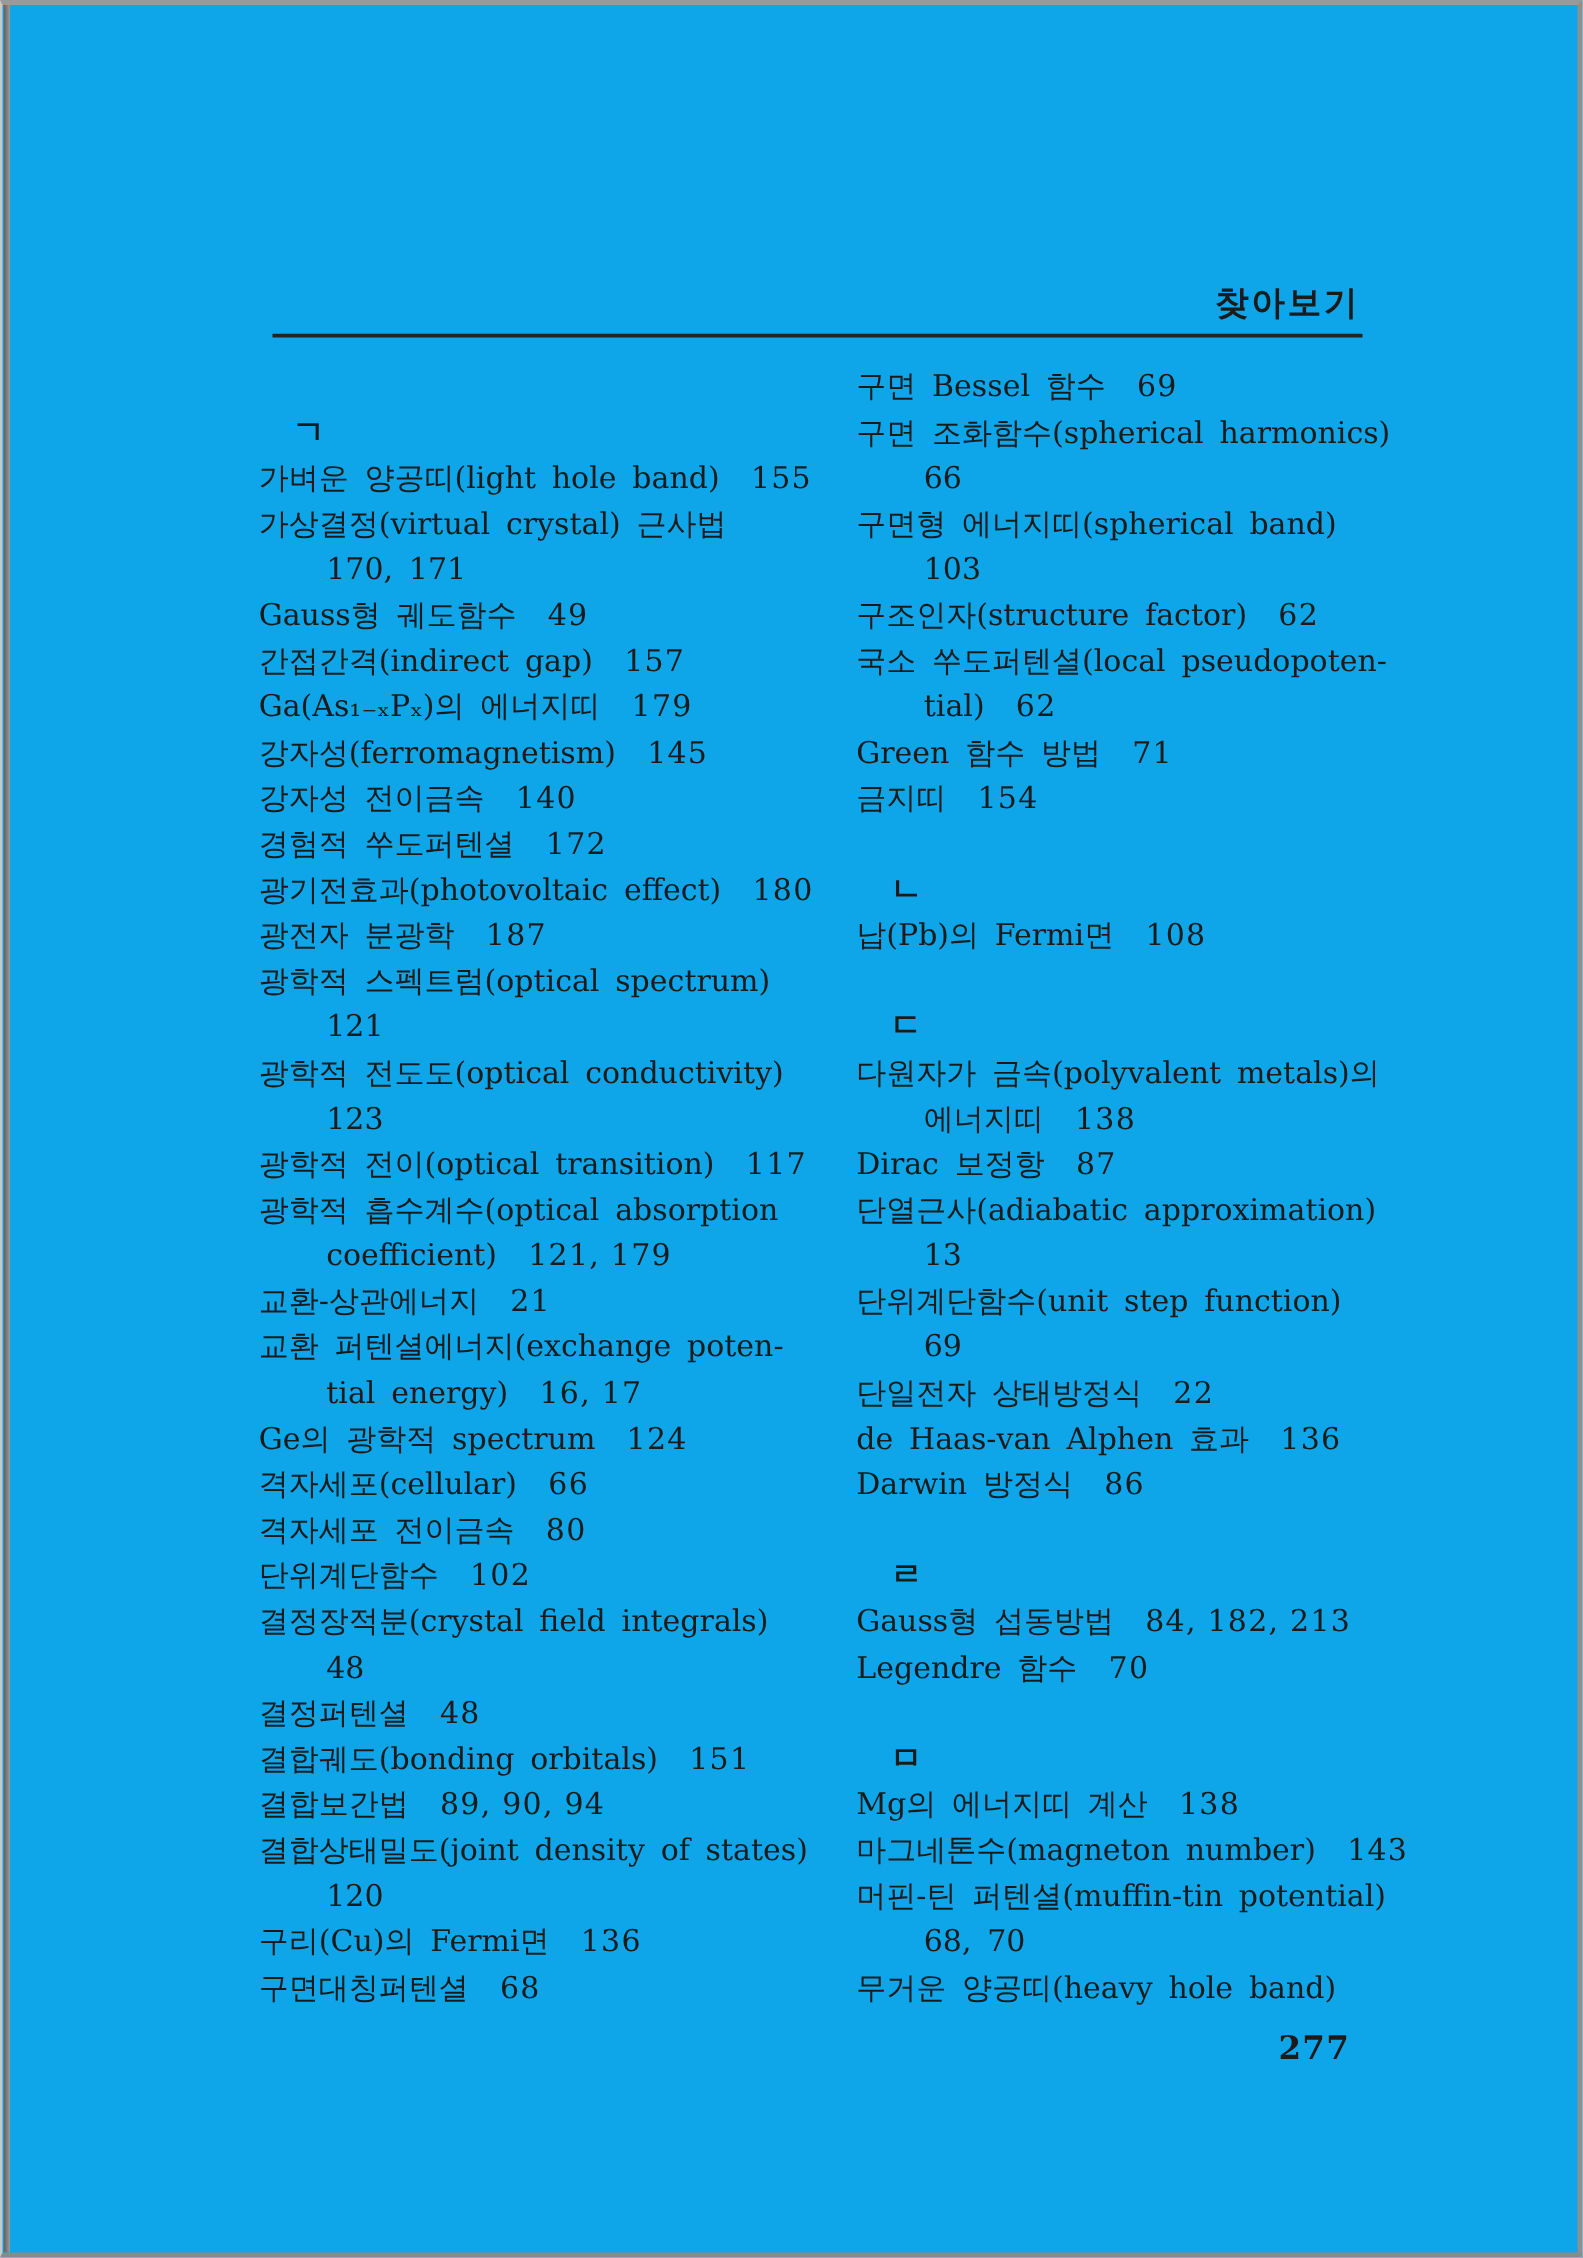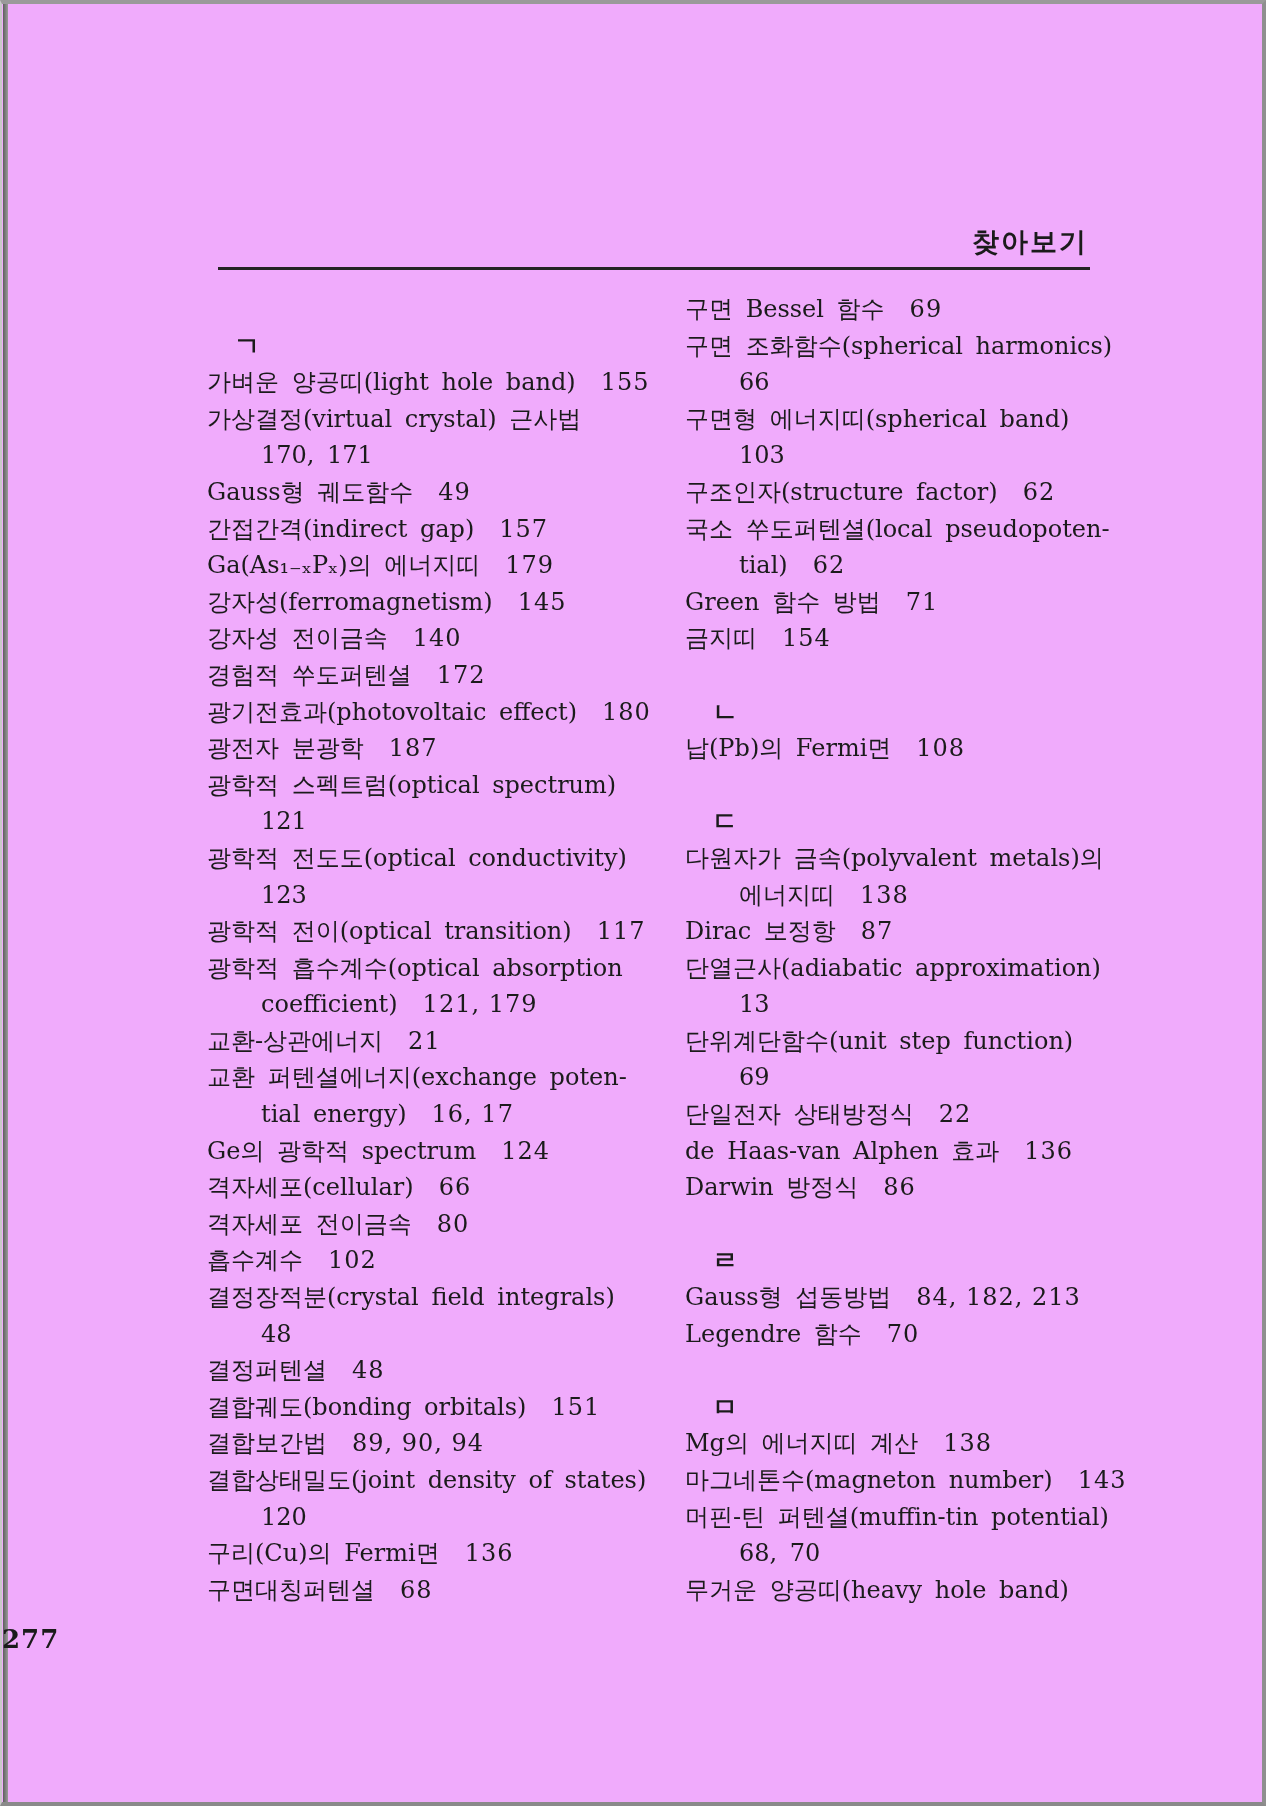--- a/index.html
+++ b/index.html
@@ -1,20 +1,20 @@
 <!DOCTYPE html>
 <html><head>
 <meta charset="utf-8">
 <style>
   html,body{margin:0;padding:0;background:#d9d9d9;}
   .scan{
     position:relative;
     width:1266px;height:1806px;
     box-sizing:border-box;
-    background:#f0abfc;
+    background:#0ea5e9;
     border-top:4px solid #9a9a9a;
     border-right:4px solid #8f8f8f;
     border-bottom:4px solid #8a8a8a;
     border-left:2px solid #c9c9c9;
     overflow:hidden;
     font-family:"DejaVu Serif","Liberation Serif",serif;
     color:#1b1b1b;
   }
   .left-edge{
     position:absolute;left:1px;top:0;width:5px;height:100%;
@@ -38,21 +38,21 @@
   .col-right{width:405px;}
   .line{height:36.6px;line-height:36.6px;white-space:nowrap;}
   .term{word-spacing:5px;}
   .cont .term{padding-left:54px;}
   .pages{margin-left:25px;letter-spacing:1px;}
   .section-letter{
     padding-left:27px;font-weight:bold;font-size:26px;
   }
   .folio{
     position:absolute;top:1620px;left:0;width:1078px;
-    text-align:left;font-size:26px;font-weight:bold;letter-spacing:1px;
+    text-align:right;font-size:26px;font-weight:bold;letter-spacing:1px;
   }
 </style>
 </head>
 <body>
 
 <div class="scan">
   <div class="left-edge"></div>
 
   <div class="header-title">찾아보기</div>
 
@@ -79,21 +79,21 @@
         <div class="line cont"><span class="term">123</span></div>
         <div class="line entry"><span class="term">광학적 전이(optical transition)</span><span class="pages">117</span></div>
         <div class="line entry"><span class="term">광학적 흡수계수(optical absorption</span></div>
         <div class="line cont"><span class="term">coefficient)</span><span class="pages">121, 179</span></div>
         <div class="line entry"><span class="term">교환-상관에너지</span><span class="pages">21</span></div>
         <div class="line entry"><span class="term">교환 퍼텐셜에너지(exchange poten-</span></div>
         <div class="line cont"><span class="term">tial energy)</span><span class="pages">16, 17</span></div>
         <div class="line entry"><span class="term">Ge의 광학적 spectrum</span><span class="pages">124</span></div>
         <div class="line entry"><span class="term">격자세포(cellular)</span><span class="pages">66</span></div>
         <div class="line entry"><span class="term">격자세포 전이금속</span><span class="pages">80</span></div>
-        <div class="line entry"><span class="term">흡수계수</span><span class="pages">102</span></div>
+        <div class="line entry"><span class="term">단위계단함수</span><span class="pages">102</span></div>
         <div class="line entry"><span class="term">결정장적분(crystal field integrals)</span></div>
         <div class="line cont"><span class="term">48</span></div>
         <div class="line entry"><span class="term">결정퍼텐셜</span><span class="pages">48</span></div>
         <div class="line entry"><span class="term">결합궤도(bonding orbitals)</span><span class="pages">151</span></div>
         <div class="line entry"><span class="term">결합보간법</span><span class="pages">89, 90, 94</span></div>
         <div class="line entry"><span class="term">결합상태밀도(joint density of states)</span></div>
         <div class="line cont"><span class="term">120</span></div>
         <div class="line entry"><span class="term">구리(Cu)의 Fermi면</span><span class="pages">136</span></div>
         <div class="line entry"><span class="term">구면대칭퍼텐셜</span><span class="pages">68</span></div>
       </div>

